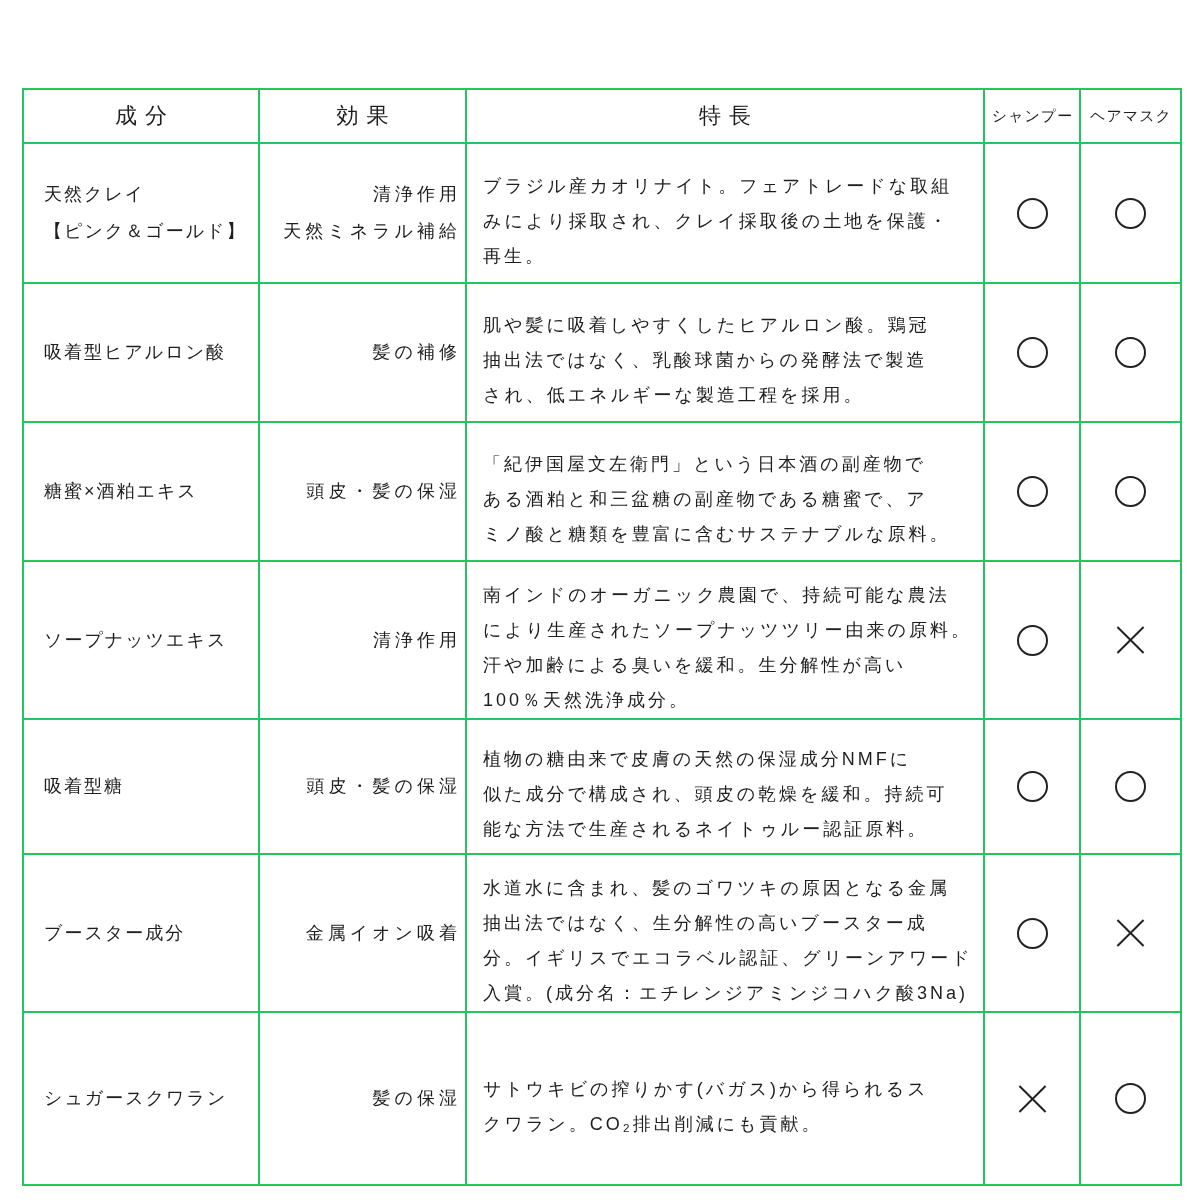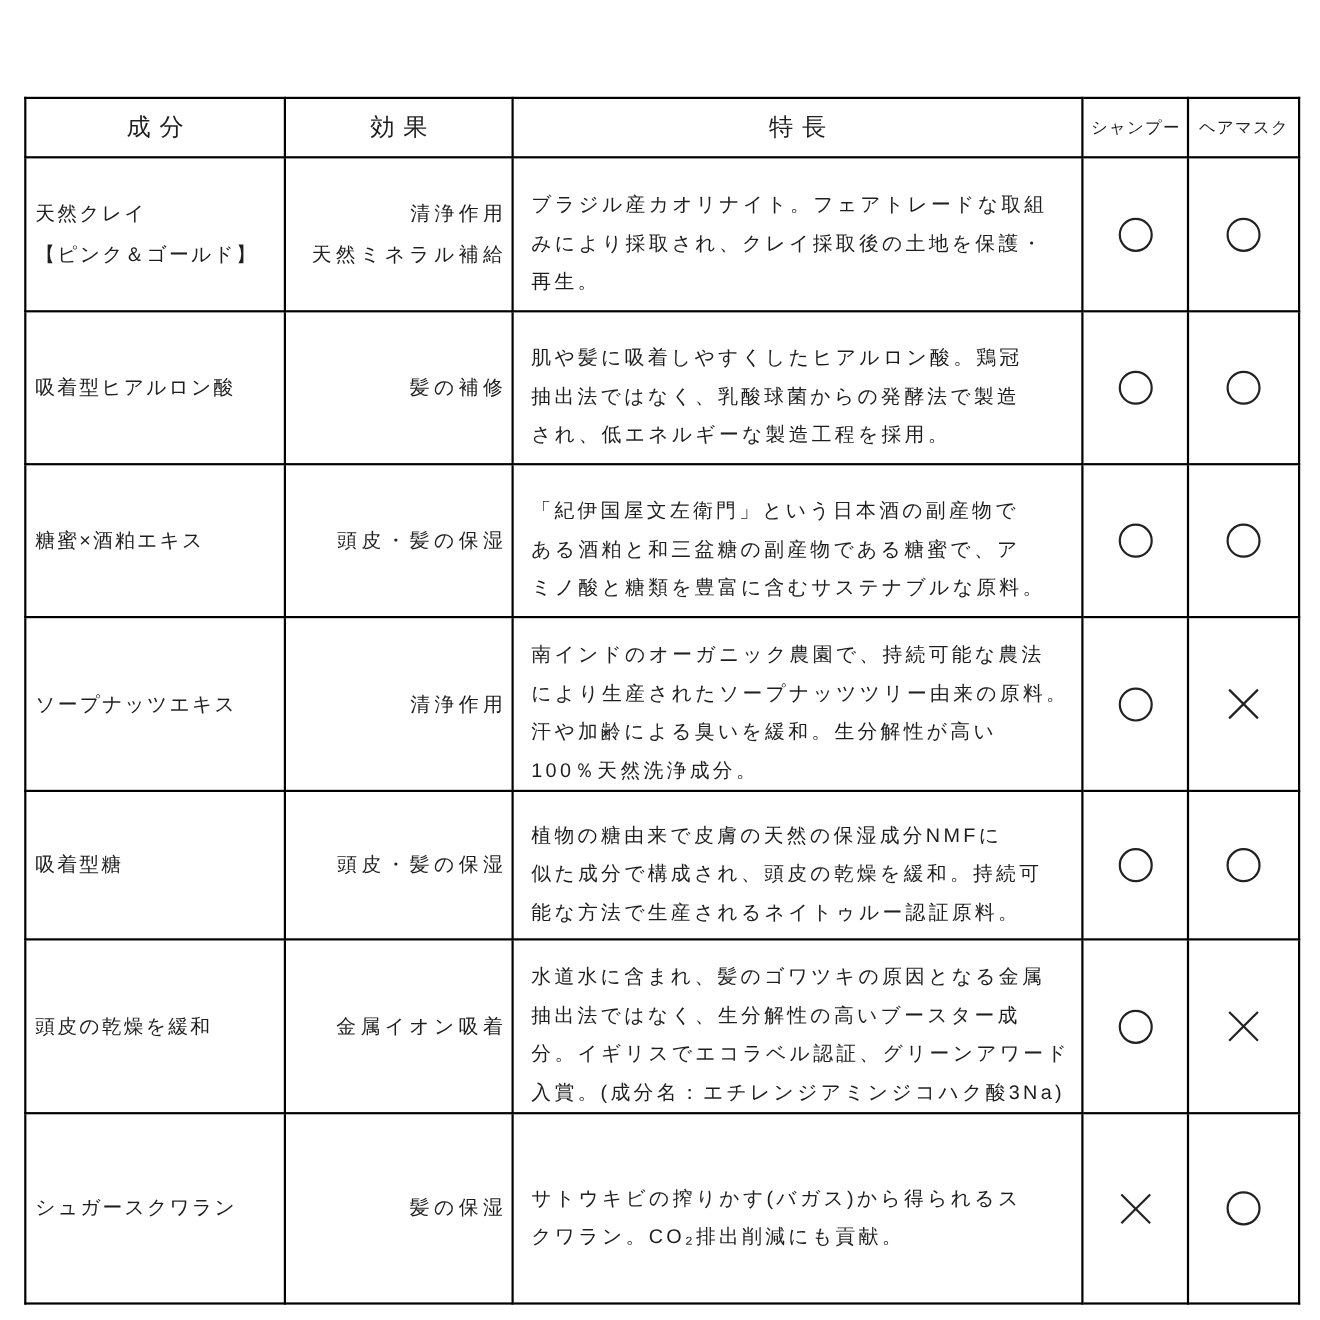--- a/index.html
+++ b/index.html
@@ -13,21 +13,21 @@
   .page { position: relative; width: 1200px; height: 1200px; overflow: hidden; }
 
   table.tbl {
     position: absolute; left: 22px; top: 88px;
     width: 1158px;
     border-collapse: collapse;
     table-layout: fixed;
     background: #ffffff;
   }
   .tbl th, .tbl td {
-    border: 2px solid #000000;
+    border: 2px solid #22c55e;
     vertical-align: middle;
     font-weight: normal;
     overflow: hidden;
   }
 
   
   tr.hrow { height: 54px; }
   th.h-main {
     font-size: 22px;
     letter-spacing: 8px;
@@ -46,21 +46,21 @@
   tr.r0 { height: 140px; }
   tr.r1 { height: 139px; }
   tr.r2 { height: 139px; }
   tr.r3 { height: 143px; }
   tr.r4 { height: 135px; }
   tr.r5 { height: 147px; }
   tr.r6 { height: 173px; }
 
   td.c-ing {
     font-size: 18px; letter-spacing: 2px; line-height: 37px;
-    padding: 0 4px 0 8px;
+    padding: 0 4px 0 20px;
     white-space: pre-line;
     text-align: left;
   }
   td.c-eff {
     font-size: 18px; letter-spacing: 4px; line-height: 37px;
     padding: 0 4px 0 13px;
     white-space: pre-line;
     text-align: right;
   }
   td.c-feat {
@@ -161,21 +161,21 @@
       <tr class="r4">
         <td class="c-ing">吸着型糖</td>
         <td class="c-eff">頭皮・髪の保湿</td>
         <td class="c-feat">植物の糖由来で皮膚の天然の保湿成分NMFに
 似た成分で構成され、頭皮の乾燥を緩和。持続可
 能な方法で生産されるネイトゥルー認証原料。</td>
         <td class="c-mark"><span class="shape-circle"></span></td>
         <td class="c-mark"><span class="shape-circle"></span></td>
       </tr>
       <tr class="r5">
-        <td class="c-ing">頭皮の乾燥を緩和</td>
+        <td class="c-ing">ブースター成分</td>
         <td class="c-eff">金属イオン吸着</td>
         <td class="c-feat">水道水に含まれ、髪のゴワツキの原因となる金属
 抽出法ではなく、生分解性の高いブースター成
 分。イギリスでエコラベル認証、グリーンアワード
 入賞。(成分名：エチレンジアミンジコハク酸3Na)</td>
         <td class="c-mark"><span class="shape-circle"></span></td>
         <td class="c-mark"><span class="shape-cross"></span></td>
       </tr>
       <tr class="r6">
         <td class="c-ing">シュガースクワラン</td>

